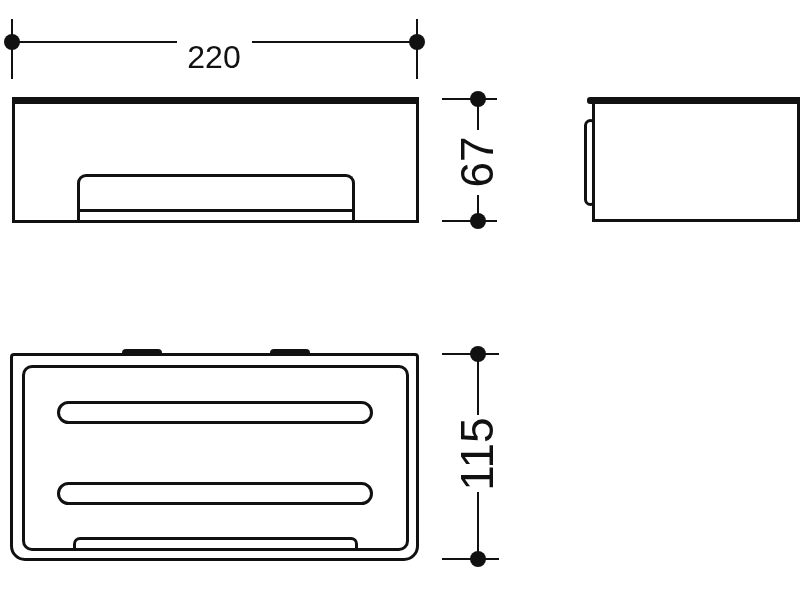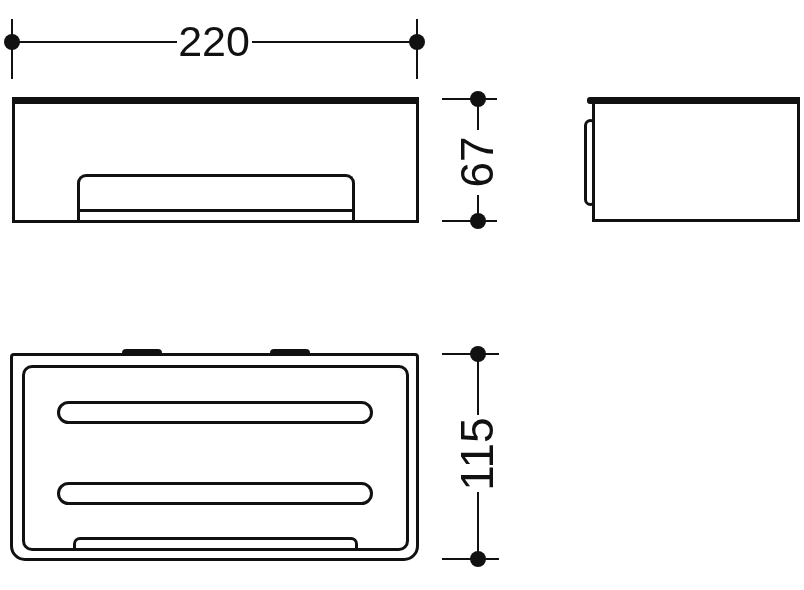--- a/index.html
+++ b/index.html
@@ -9,21 +9,21 @@
     background:#ffffff;
     font-family:"Liberation Sans", sans-serif;
     color:#111111;
     overflow:hidden;
   }
   .abs{position:absolute;box-sizing:border-box;}
   .ink{background:#111111;}
   .dot{width:16px;height:16px;border-radius:50%;background:#111111;}
   .dim-label-h{
     transform:translate(-50%,-50%);
-    font-size:43px;line-height:1;white-space:nowrap;
+    font-size:32px;line-height:1;white-space:nowrap;margin-top:16px;
   }
   .dim-label-v{
     transform:translate(-50%,-50%) rotate(-90deg);
     font-size:46px;line-height:1;white-space:nowrap;
   }
   
   .front-box{border:3px solid #111111;border-top-width:7px;background:#ffffff;}
   .front-lip{border:3px solid #111111;border-bottom:none;border-radius:9px 9px 0 0;background:#ffffff;}
   
   .side-box{border:3px solid #111111;border-top-width:7px;background:#ffffff;z-index:2;}

